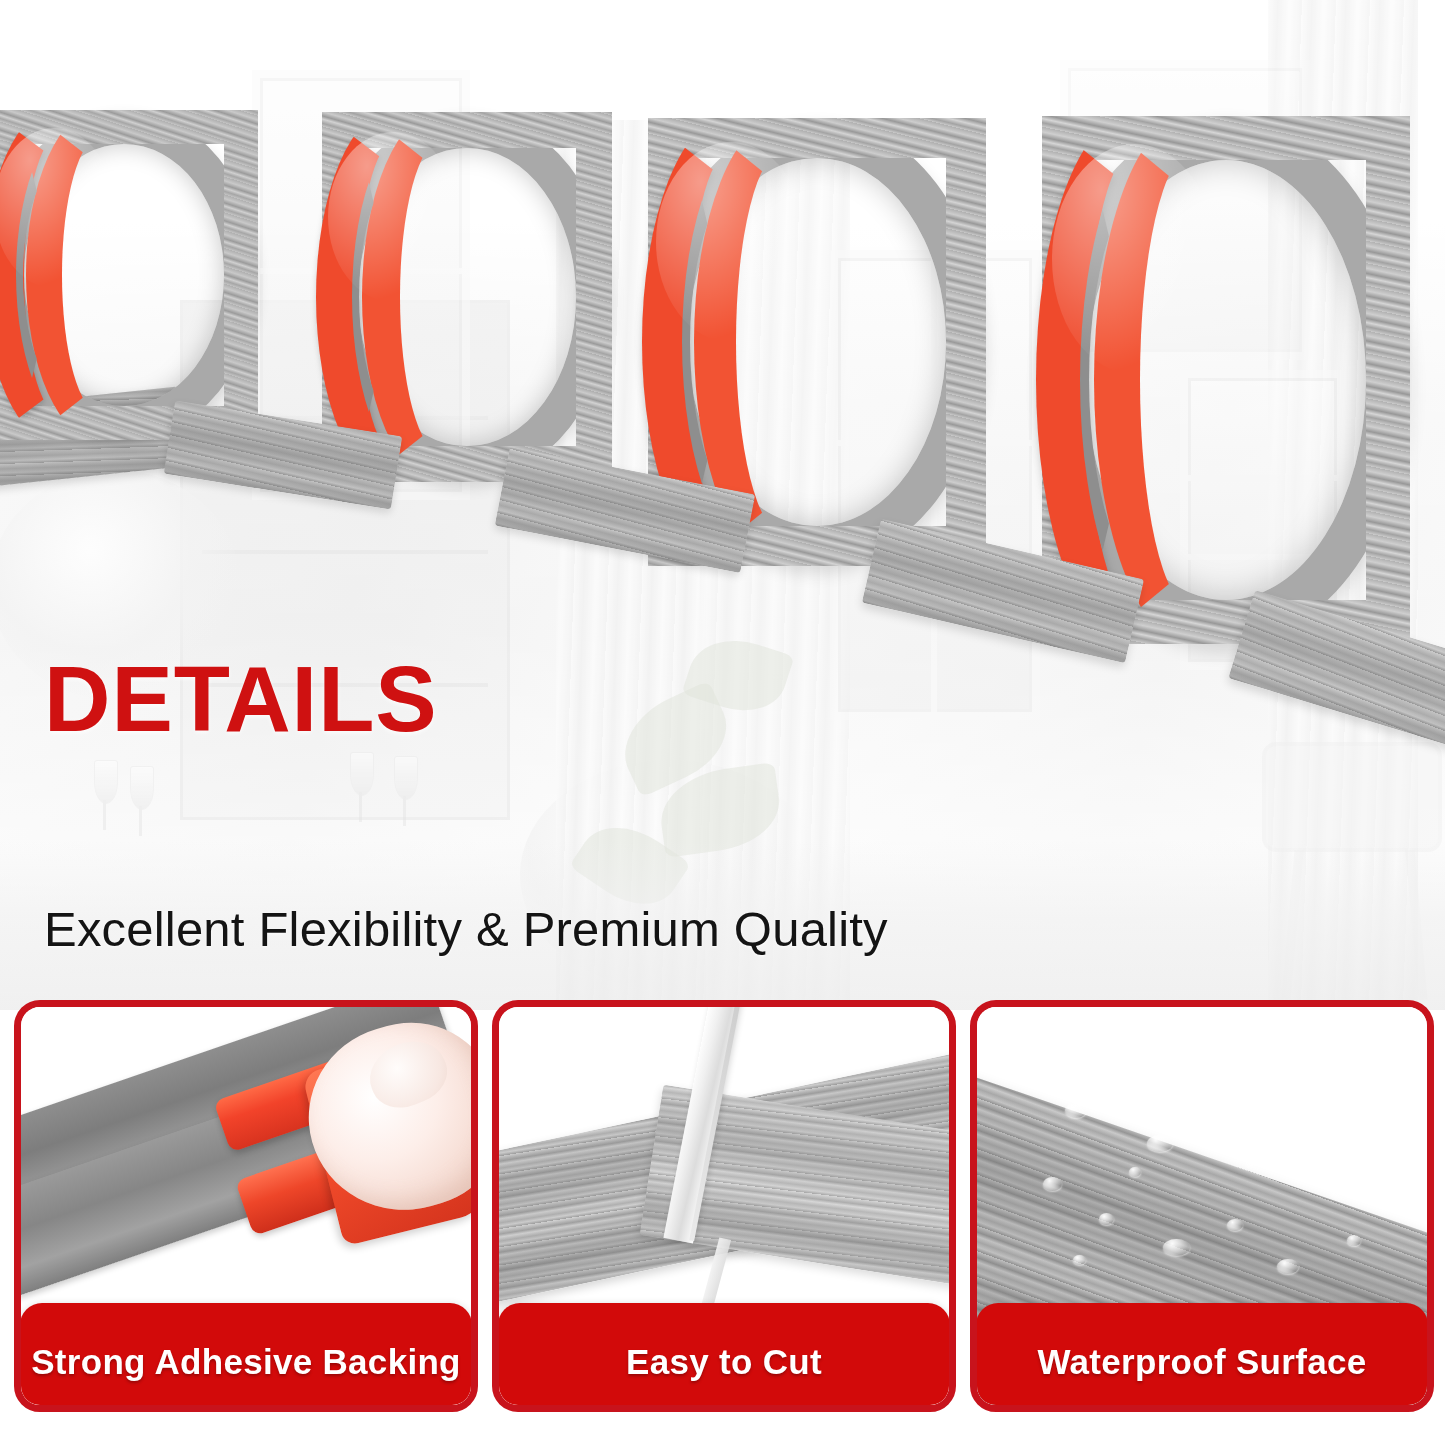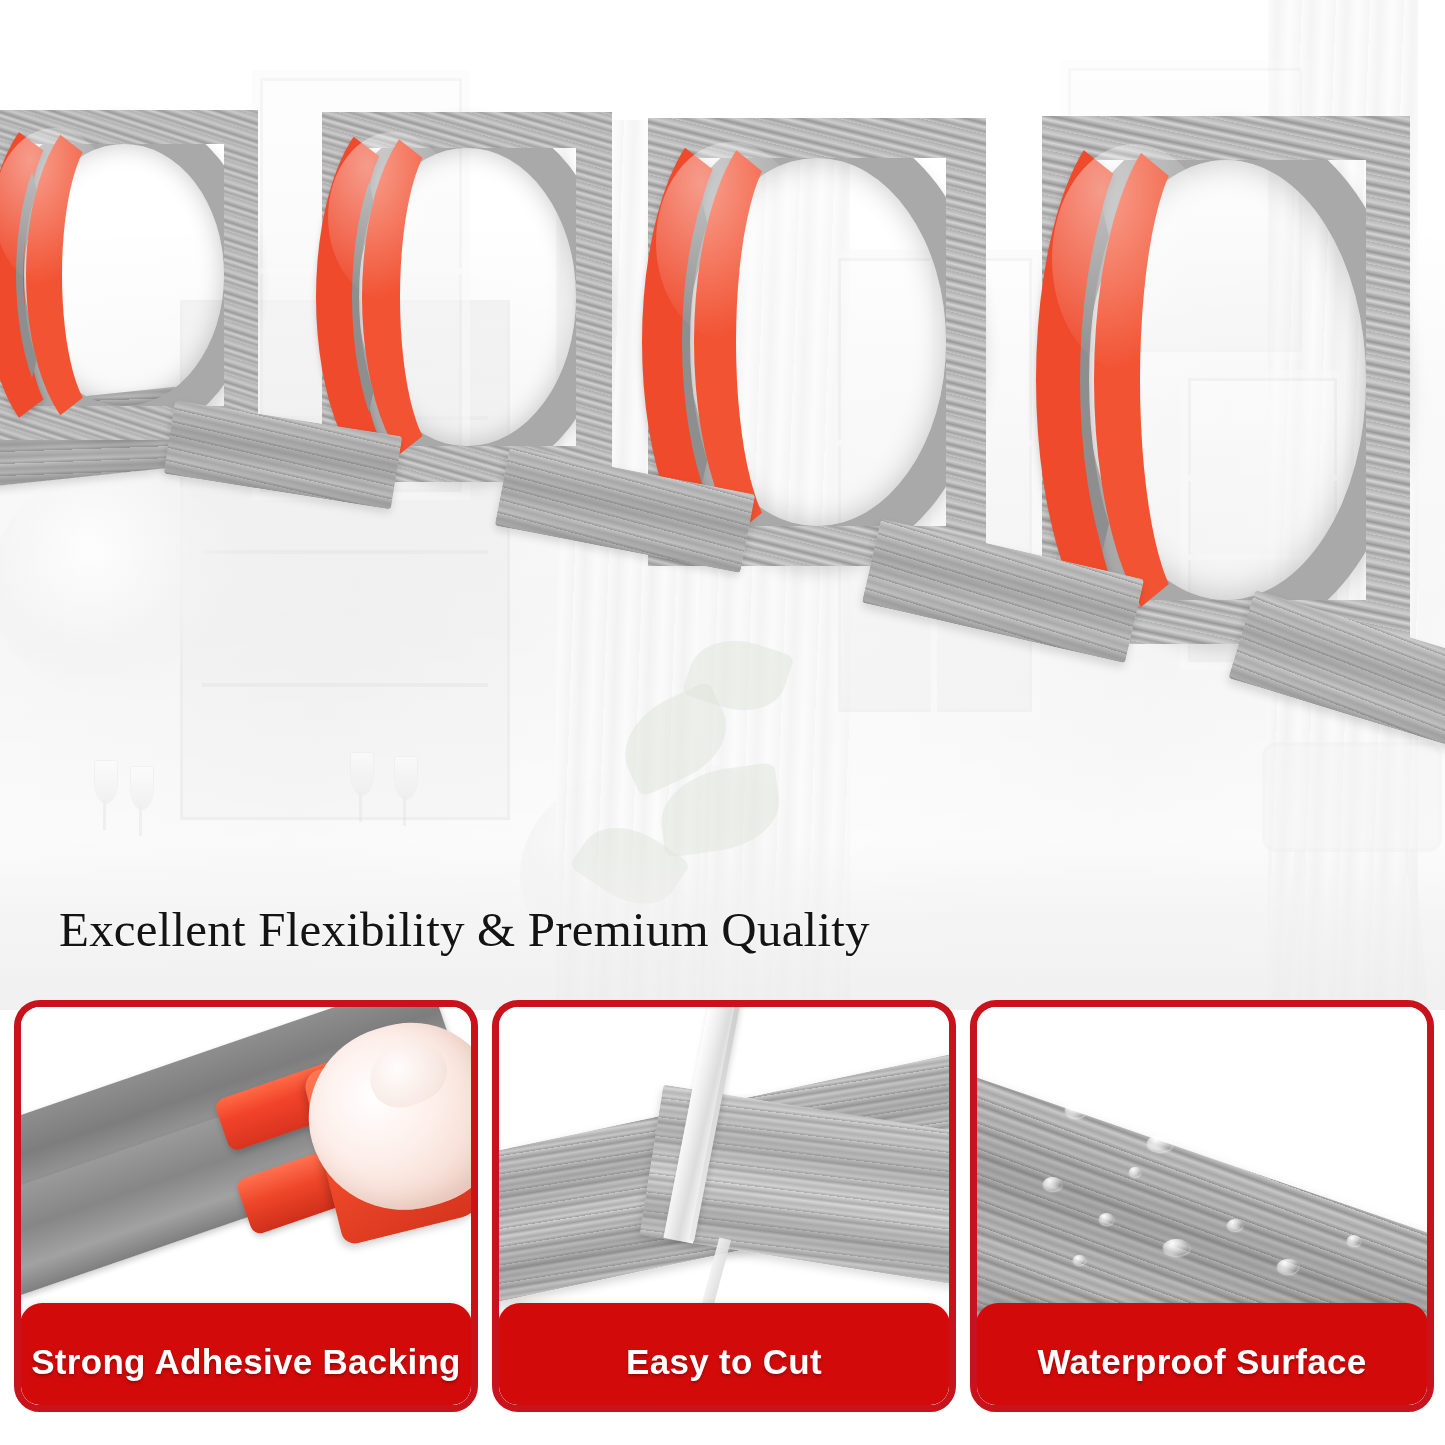--- a/index.html
+++ b/index.html
@@ -87,22 +87,21 @@
     font-family:"Liberation Sans", sans-serif;
   }
   .subtitle {
     position:absolute; left:44px; top:905px;
     color:#141414;
     font-size:49px;
     line-height:1;
     letter-spacing:.2px;
     text-shadow:0 1px 3px rgba(255,255,255,.85);
     white-space:nowrap;
-    font-family:Liberation Serif, serif;
-    margin-left:15px;
+    font-family:Liberation Sans, sans-serif;
   }
 
   
   .panels { position:absolute; left:0; top:1000px; width:1445px; height:313px;border-radius:22px; }
   .panel {
     position:absolute; top:0; height:412px;
     border:7px solid #c8131c;
     border-radius:26px;
     background:#ffffff;
     overflow:hidden;
@@ -375,20 +374,21 @@
     <div class="ribbon-seg" style="left:868px; top:548px; width:270px; height:86px; transform:rotate(13deg);
            background:repeating-linear-gradient(4deg, rgba(112,112,112,.5) 0px, rgba(200,200,200,.14) 3px, rgba(142,142,142,.45) 8px, rgba(218,218,218,.12) 14px), linear-gradient(180deg,#cdcdcd,#a9a9a9 45%,#c4c4c4 78%,#a0a0a0);
            box-shadow:0 5px 10px rgba(0,0,0,.13); border-radius:4px;"></div>
 
     <div class="ribbon-seg" style="left:1236px; top:626px; width:260px; height:92px; transform:rotate(17deg);
            background:repeating-linear-gradient(4deg, rgba(112,112,112,.5) 0px, rgba(200,200,200,.14) 3px, rgba(142,142,142,.45) 8px, rgba(218,218,218,.12) 14px), linear-gradient(180deg,#cfcfcf,#ababab 45%,#c6c6c6 78%,#a2a2a2);
            box-shadow:0 5px 10px rgba(0,0,0,.13); border-radius:4px;"></div>
   </div>
 
   <div class="title-block">
+    <div class="title-line">DETAILS</div>
   </div>
   <div class="subtitle">Excellent Flexibility &amp; Premium Quality</div>
 
   <div class="panels">
 
     <div class="panel" style="left:14px; width:464px;">
       <div class="panel-photo">
         <div class="ph1-strip-base"></div>
         <div class="ph1-strip-base2"></div>
         <div class="ph1-red-a"></div>

